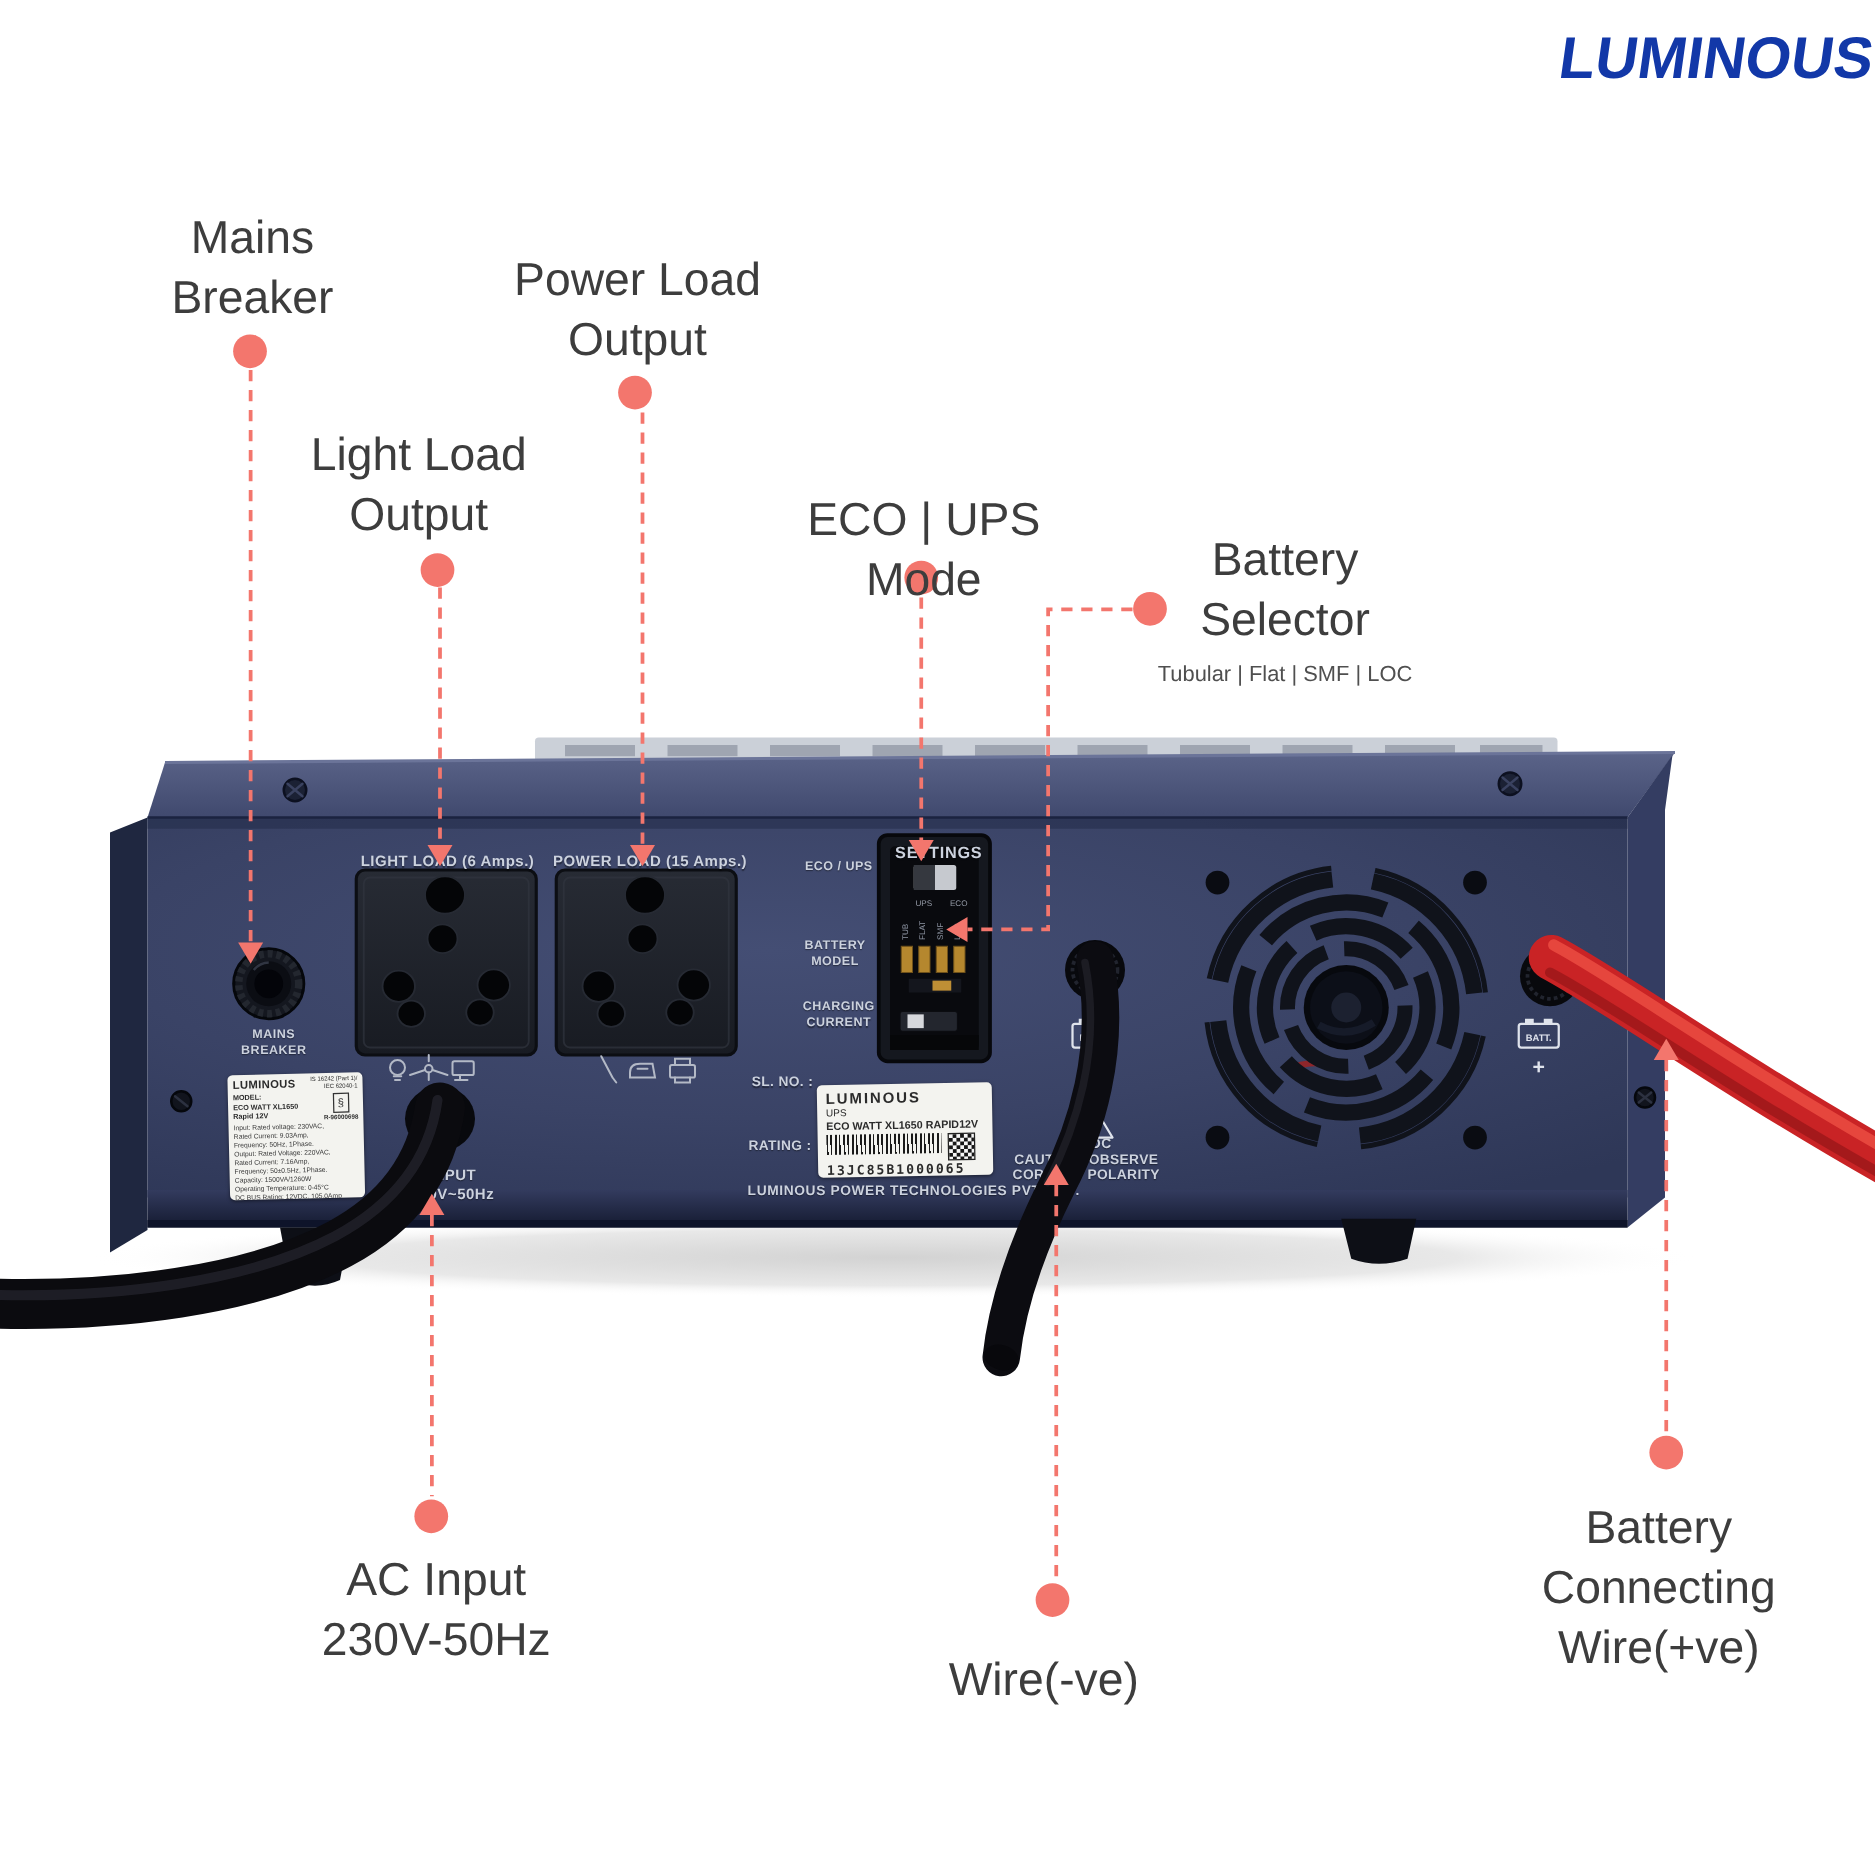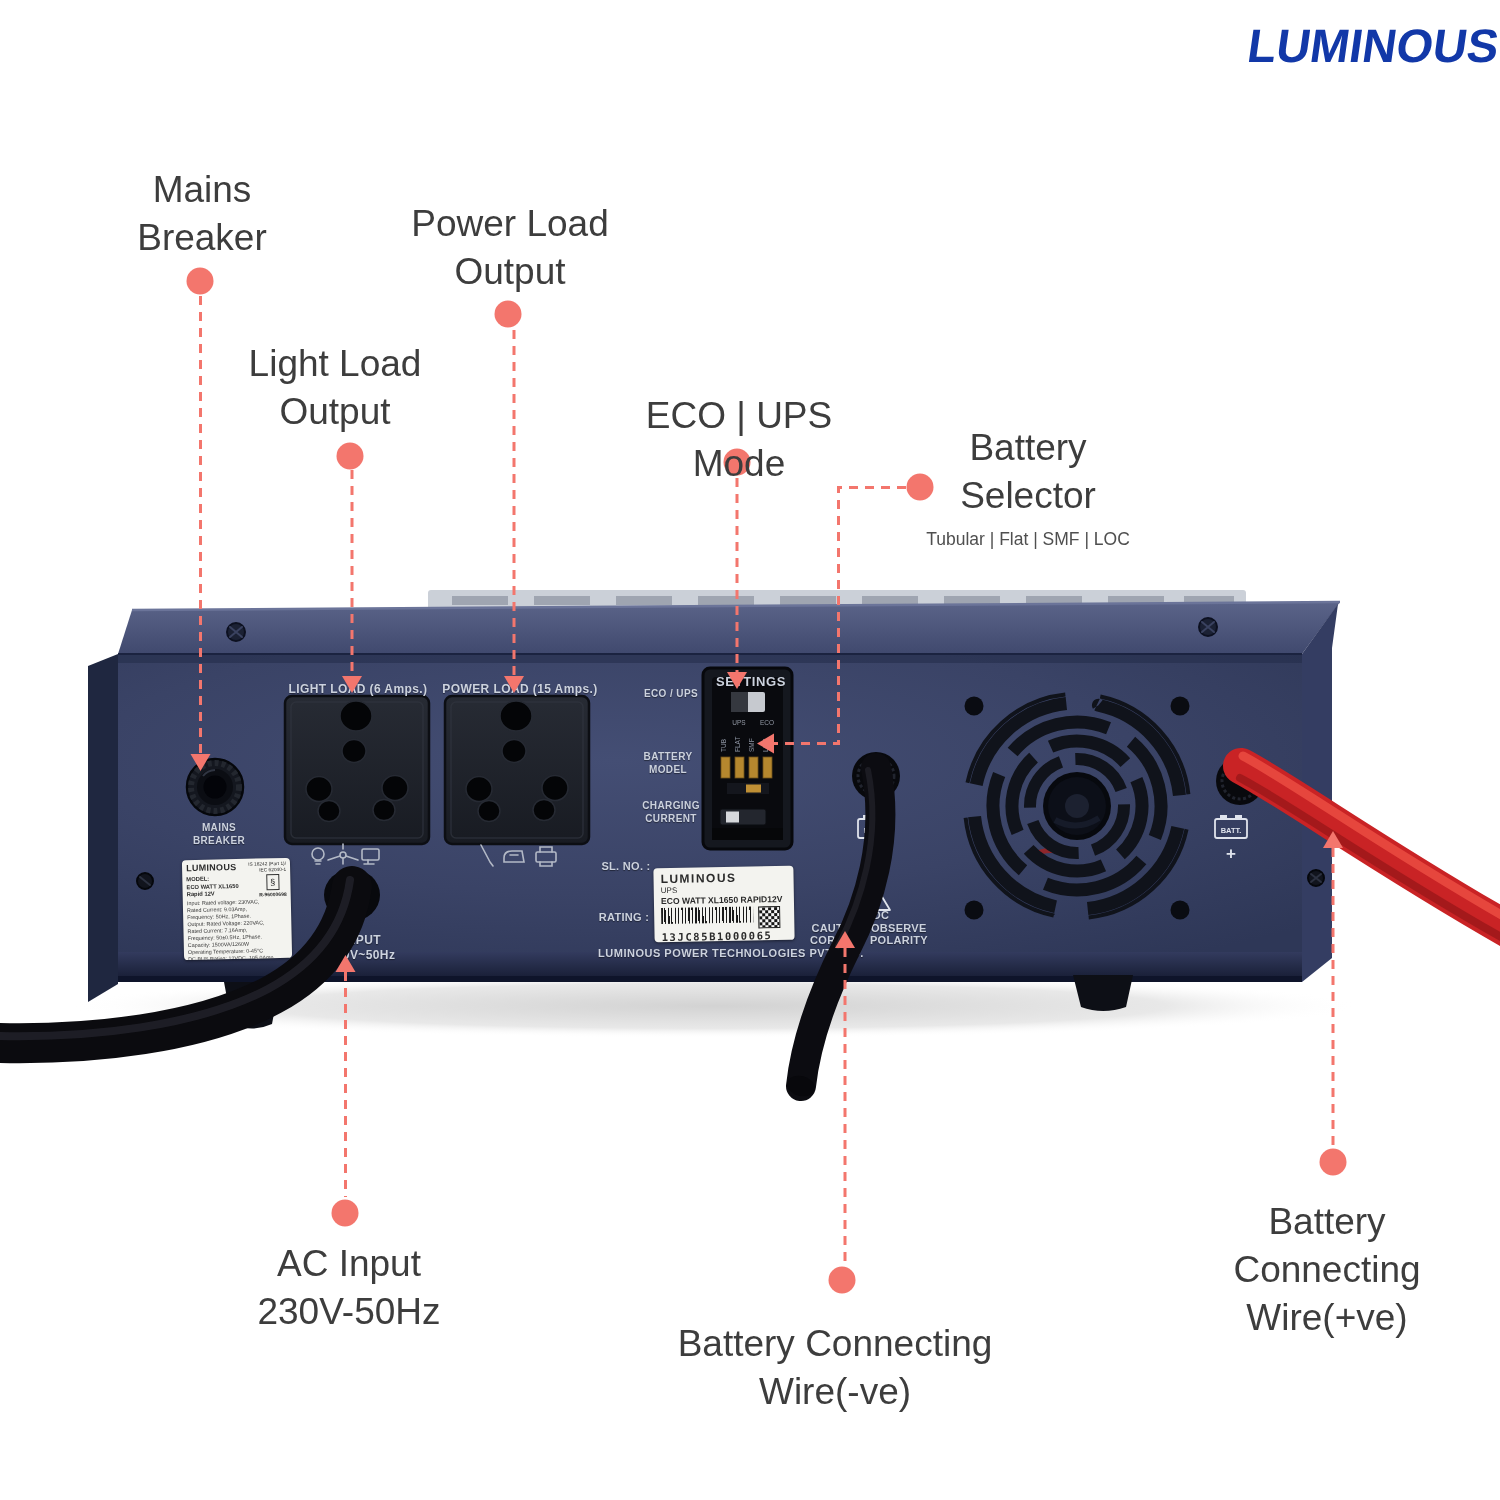--- a/index.html
+++ b/index.html
@@ -421,21 +421,20 @@
     <div class="callout" style="left:1028px; top:424px;">
       <div>Battery</div>
       <div>Selector</div>
       <div class="sub">Tubular | Flat | SMF | LOC</div>
     </div>
     <div class="callout" style="left:349px; top:1240px;">
       <div>AC Input</div>
       <div>230V-50Hz</div>
     </div>
     <div class="callout" style="left:835px; top:1320px;">
-      <div>Battery Connecting</div>
       <div>Wire(-ve)</div>
     </div>
     <div class="callout" style="left:1327px; top:1198px;">
       <div>Battery</div>
       <div>Connecting</div>
       <div>Wire(+ve)</div>
     </div>
   </div>
 
   <div id="logo">LUMINOUS</div>

